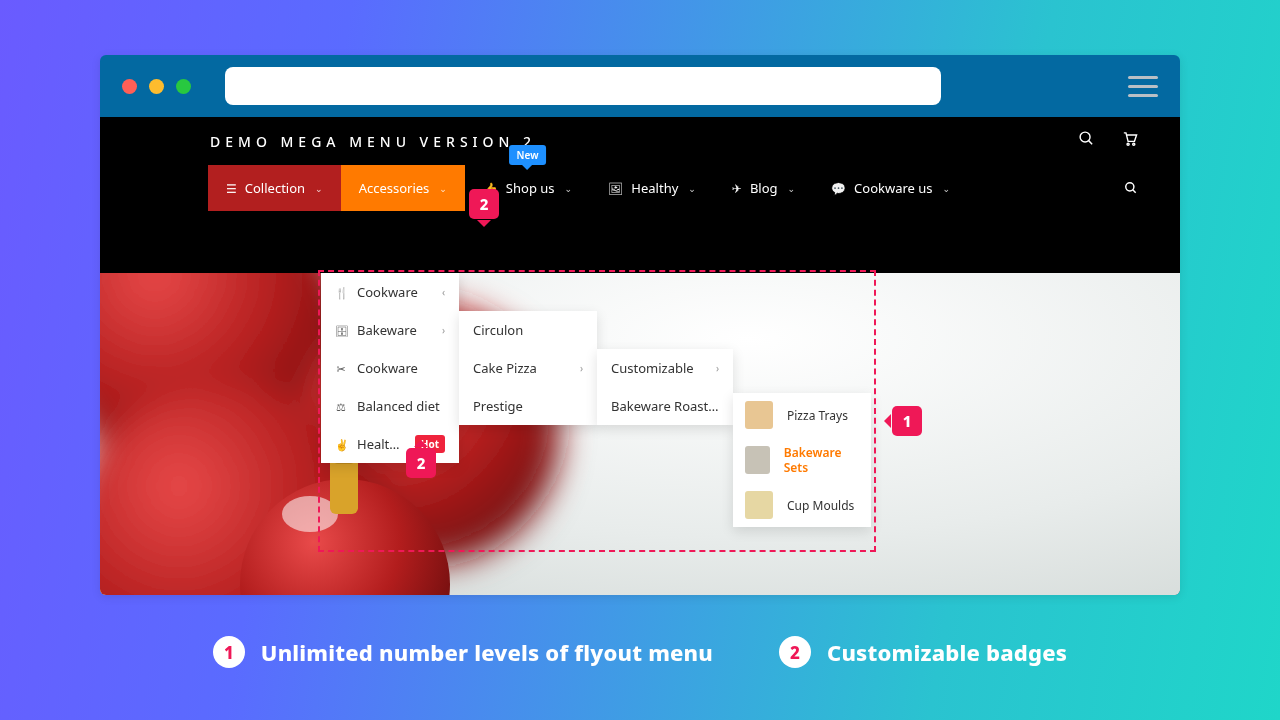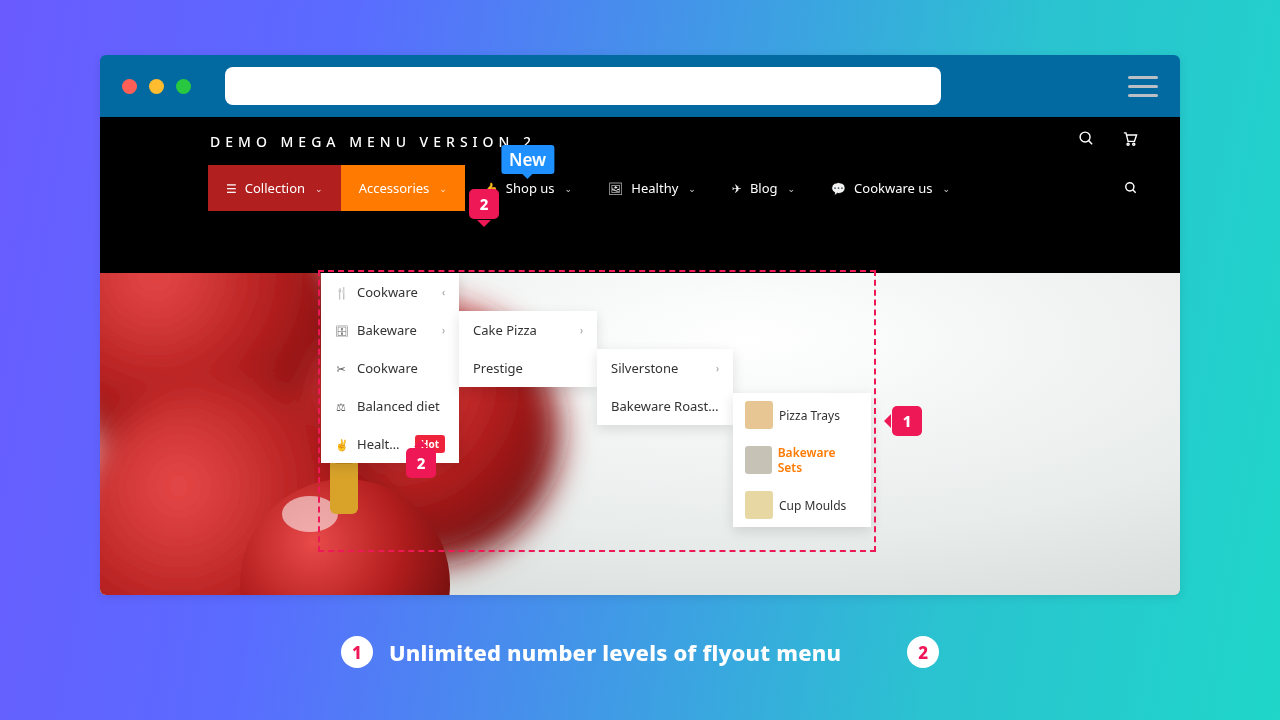--- a/index.html
+++ b/index.html
@@ -14,37 +14,37 @@
   .app{position:absolute;left:0;top:62px;right:0;bottom:0;background:#000}
   .topbar{height:48px;display:flex;align-items:center;padding:0 24px;color:#fff}
   .brand{letter-spacing:5px;font-size:14px;font-weight:500;margin-left:86px}
   .tools{margin-left:auto;display:flex;gap:26px;align-items:center;margin-right:18px;font-size:16px}
   .nav{height:46px;background:#000;display:flex;align-items:stretch;color:#fff;font-size:13px;padding-left:108px;position:relative}
   .navitem{display:flex;align-items:center;gap:8px;padding:0 18px;cursor:pointer;white-space:nowrap;position:relative}
   .navitem .ico{font-size:12px;opacity:.95}
   .chev{font-size:9px;opacity:.8;margin-left:2px}
   .collection{background:#b21f1f}
   .accessories{background:#ff7a00}
-  .badge-new{position:absolute;top:-20px;left:50%;transform:translateX(-50%);background:#1e90ff;color:#fff;font-size:17px;font-weight:600;padding:3px 8px;border-radius:3px}
+  .badge-new{position:absolute;top:-20px;left:50%;transform:translateX(-50%);background:#1e90ff;color:#fff;font-size:10px;font-weight:600;padding:3px 8px;border-radius:3px}
   .badge-new:after{content:"";position:absolute;bottom:-5px;left:50%;transform:translateX(-50%);border:5px solid transparent;border-top-color:#1e90ff;border-bottom:none}
   .navsearch{margin-left:auto;margin-right:42px;display:flex;align-items:center;font-size:13px}
   .hero{position:absolute;left:0;top:156px;right:0;bottom:0;overflow:hidden;background:#e9edef}
   .hero svg{width:100%;height:100%;display:block}
   
   .panel{position:absolute;background:#fff;box-shadow:0 4px 12px rgba(0,0,0,.12);font-size:13px;color:#333}
   .p1{left:221px;top:156px;width:138px}
   .p2{left:359px;top:194px;width:138px}
   .p3{left:497px;top:232px;width:136px}
   .p4{left:633px;top:276px;width:138px}
   .row{height:38px;display:flex;align-items:center;padding:0 14px;gap:10px;cursor:pointer}
   .row .ic{width:12px;font-size:11px;color:#555;text-align:center}
   .row .lab{flex:1;white-space:nowrap;overflow:hidden;text-overflow:ellipsis}
   .row .arr{font-size:10px;color:#999}
   .hot{background:#ef233c;color:#fff;font-size:10px;font-weight:700;padding:2px 6px;border-radius:3px;margin-left:-2px}
-  .prow{display:flex;align-items:center;gap:6px;padding:8px 12px;cursor:pointer}
+  .prow{display:flex;align-items:center;gap:14px;padding:8px 12px;cursor:pointer}
   .thumb{width:28px;height:28px;border-radius:3px}
   .prow .lab{font-size:12px;line-height:1.25}
   .active{color:#ff7a00;font-weight:600}
   
   .dash{position:absolute;border:2.5px dashed #ef1857;pointer-events:none}
   .dashA{left:218px;top:153px;width:558px;height:282px}
   .marker{position:absolute;background:#ef1857;color:#fff;font-weight:800;font-size:15px;width:30px;height:30px;border-radius:5px;display:flex;align-items:center;justify-content:center}
   .marker.left:before{content:"";position:absolute;left:-8px;top:50%;transform:translateY(-50%);border:7px solid transparent;border-right-color:#ef1857;border-left:none}
   .marker.down:after{content:"";position:absolute;bottom:-8px;left:50%;transform:translateX(-50%);border:7px solid transparent;border-top-color:#ef1857;border-bottom:none}
   .marker.up:before{content:"";position:absolute;top:-8px;left:50%;transform:translateX(-50%);border:7px solid transparent;border-bottom-color:#ef1857;border-top:none}
@@ -187,30 +187,33 @@
           <span class="lab">Balanced diet</span>
         </div>
         <div class="row">
           <span class="ic">✌</span>
           <span class="lab">Healthy eating</span>
           <span class="hot">Hot</span>
         </div>
       </div>
     <div class="panel p2" id="p2">
         <div class="row">
+          <span class="lab">Circulon</span>
+        </div>
+        <div class="row">
           <span class="lab">Cake Pizza</span>
           <span class="arr">›</span>
         </div>
         <div class="row">
           <span class="lab">Prestige</span>
         </div>
       </div>
     <div class="panel p3" id="p3">
         <div class="row">
-          <span class="lab">Silverstone</span>
+          <span class="lab">Customizable</span>
           <span class="arr">›</span>
         </div>
         <div class="row">
           <span class="lab">Bakeware Roasters</span>
         </div>
       </div>
     <div class="panel p4" id="p4">
         <div class="prow">
           <span class="thumb" style="background: rgb(232, 198, 147);"></span>
           <span class="lab">Pizza Trays</span>
@@ -232,14 +235,15 @@
   </div>
 </div>
 
 <div class="legend">
   <div class="litem">
     <span class="lnum">1</span>
     <span class="ltxt">Unlimited number levels of flyout menu</span>
   </div>
   <div class="litem">
     <span class="lnum">2</span>
+    <span class="ltxt">Customizable badges</span>
   </div>
 </div>
 
 </body></html>

